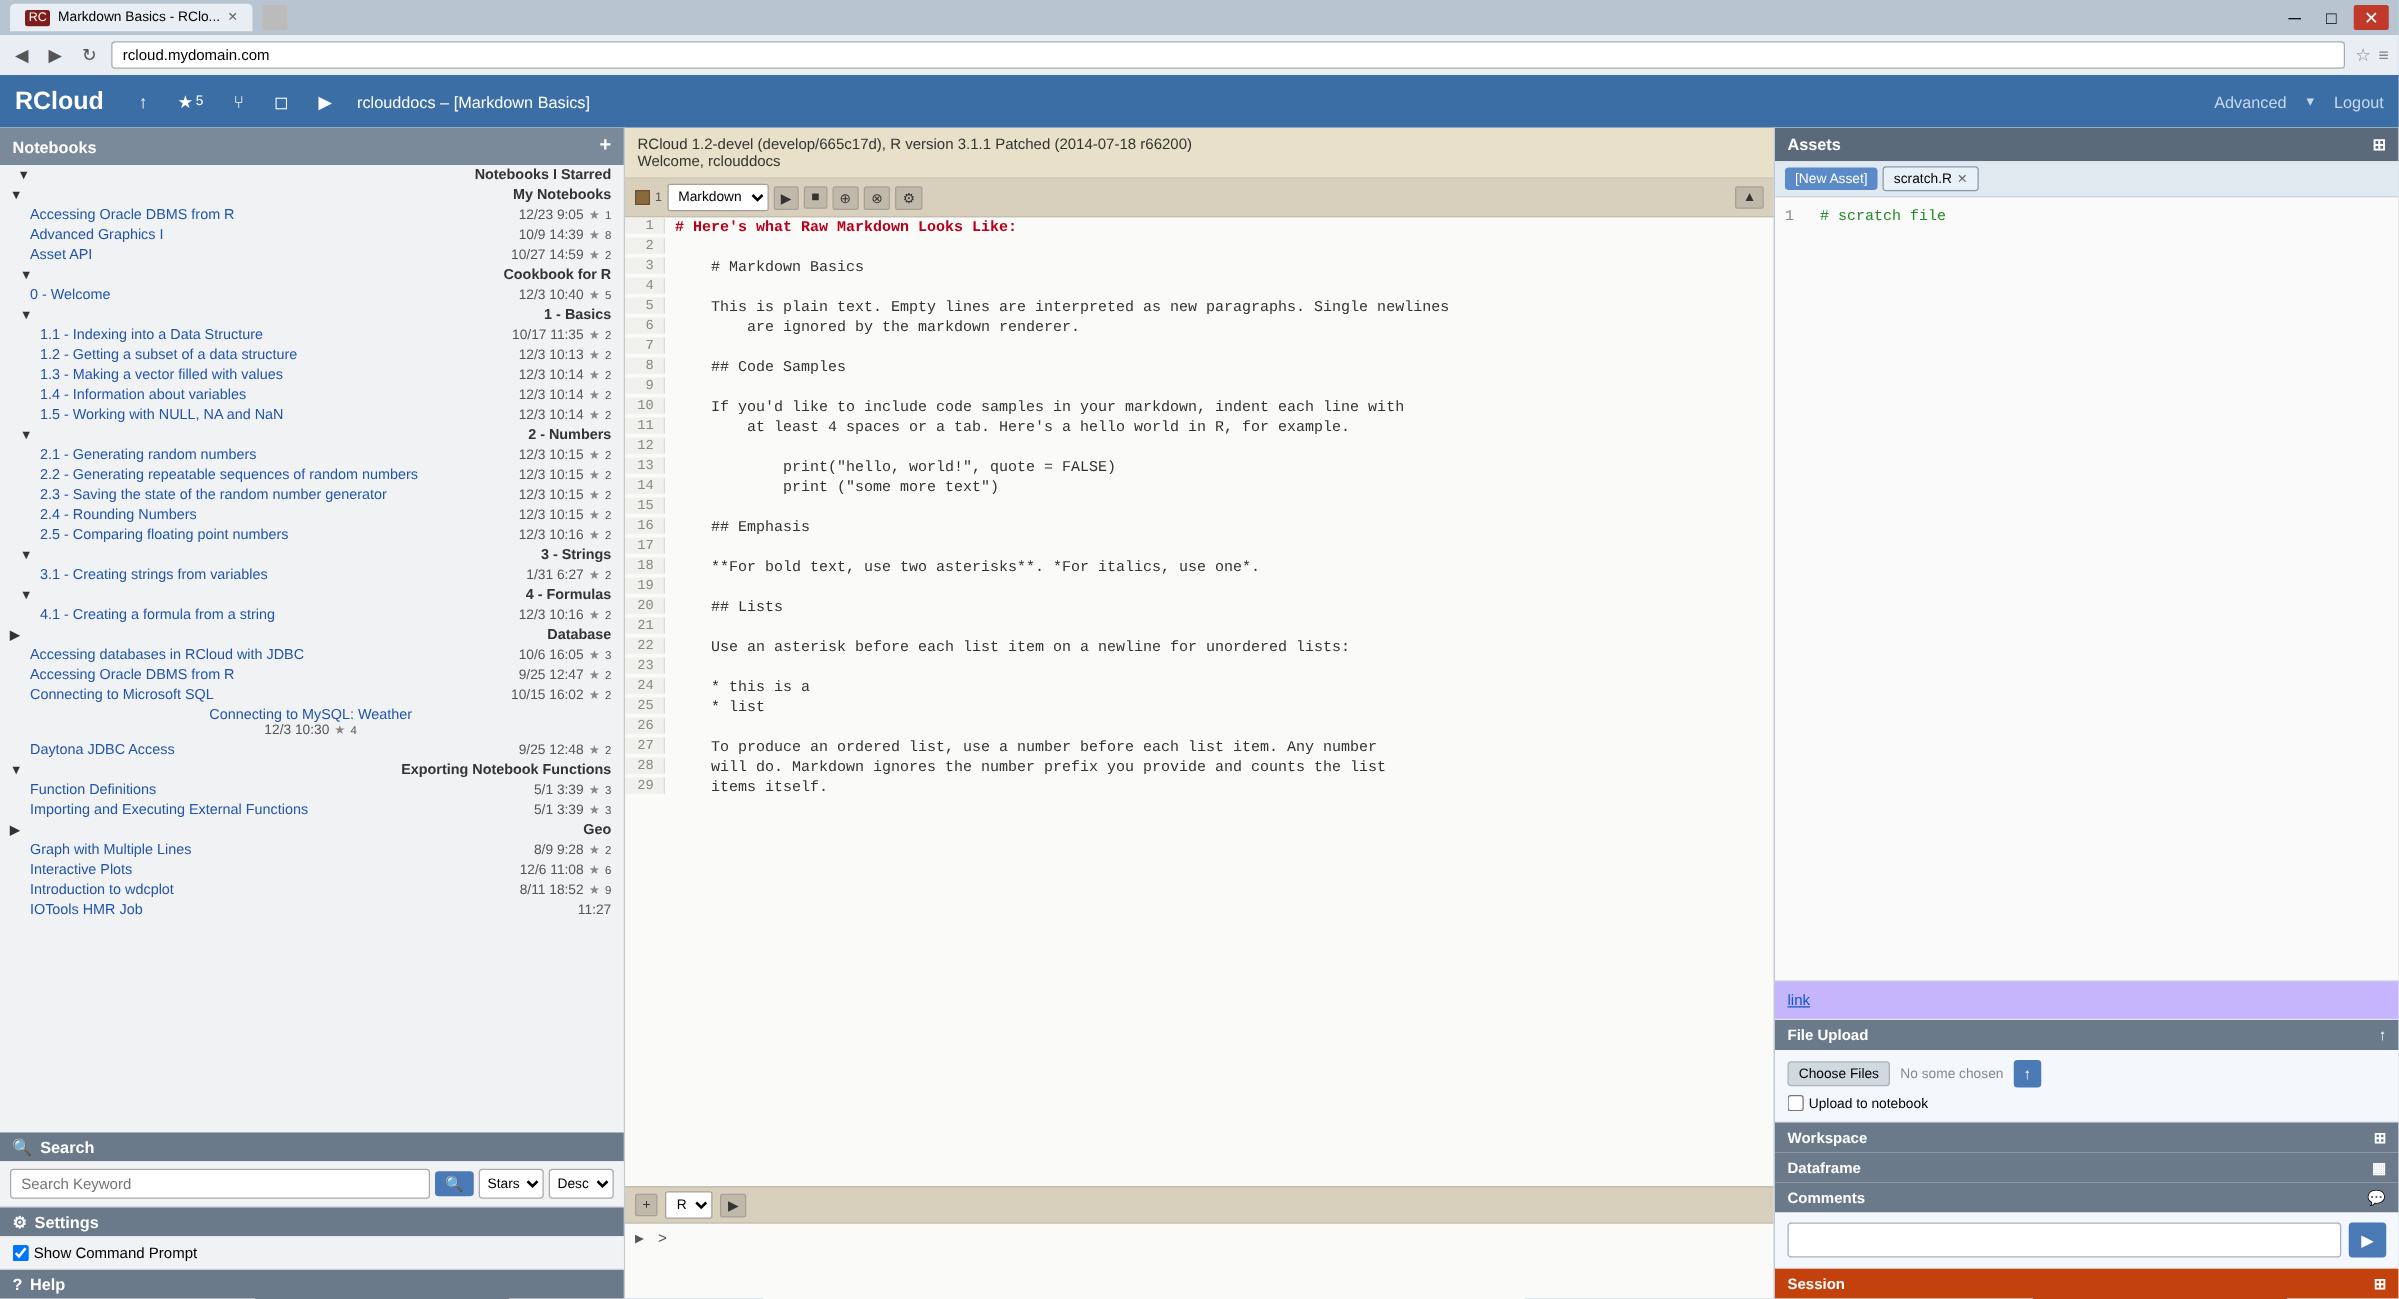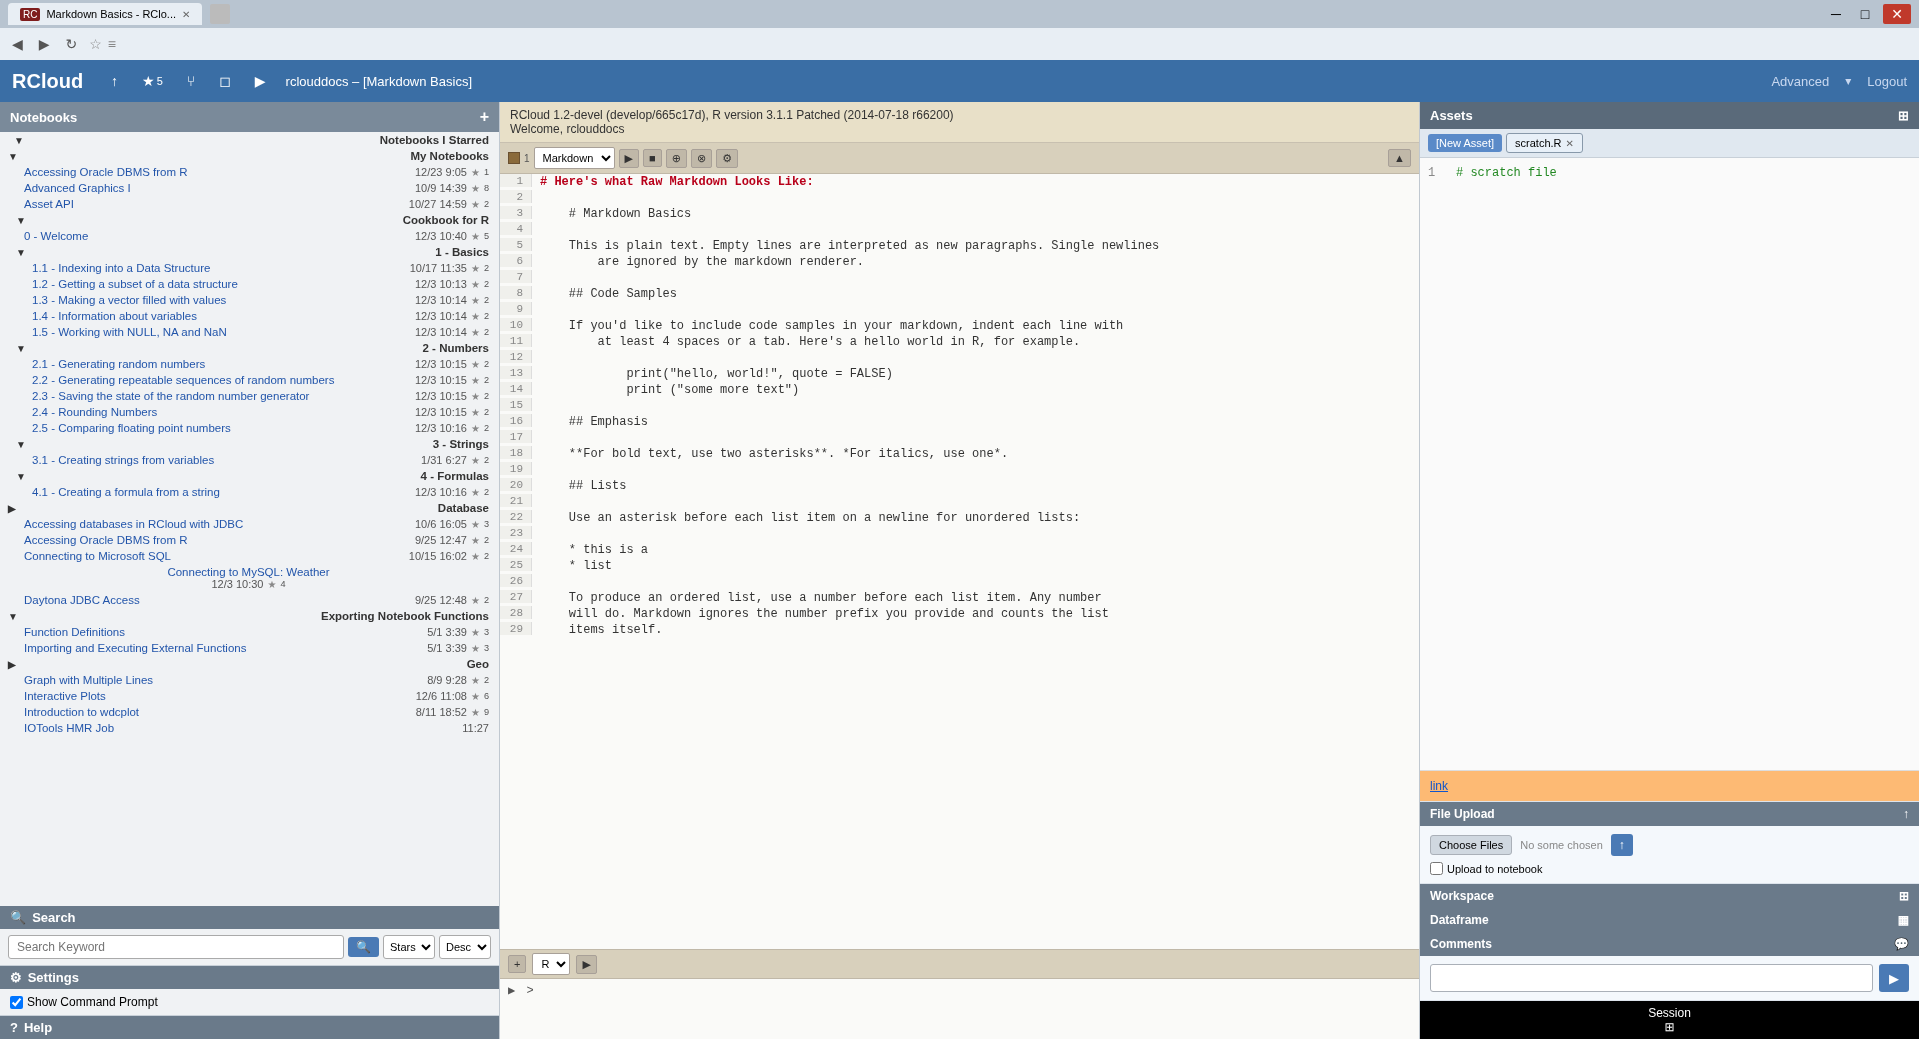--- a/index.html
+++ b/index.html
@@ -83,21 +83,21 @@
     .scratch-tab-bar { background: #e0e8f0; padding: 4px 8px; display: flex; gap: 4px; align-items: center; border-bottom: 1px solid #c8d0d8; }
     .tab-new-asset { background: #5a8ac8; color: white; border: none; border-radius: 3px; padding: 3px 8px; font-size: 11px; cursor: pointer; }
     .tab-file { background: #e8f0f8; border: 1px solid #8899aa; border-radius: 3px; padding: 3px 8px; font-size: 11px; cursor: pointer; display: flex; align-items: center; gap: 4px; }
     .tab-close { color: #666; cursor: pointer; font-size: 10px; }
     .scratch-content { background: #fafafa; padding: 8px; font-family: 'Courier New', monospace; font-size: 12px; flex: 1; min-height: 60px; border-bottom: 1px solid #ddd; }
     .scratch-line { display: flex; gap: 8px; }
     .scratch-linenum { color: #888; min-width: 20px; }
     .scratch-code { color: #228822; }
 
     
-    .link-section { padding: 8px 10px; background: #fdba74; border-bottom: 1px solid #dde4ec; }
+    .link-section { padding: 8px 10px; background: #c4b5fd; border-bottom: 1px solid #dde4ec; }
     .link-text { color: #1155cc; font-size: 12px; text-decoration: underline; cursor: pointer; }
 
     
     .panel-section-header { background: #6a7a8a; color: white; padding: 5px 10px; font-size: 12px; font-weight: bold; display: flex; align-items: center; justify-content: space-between; cursor: pointer; }
     .panel-section-content { padding: 8px 10px; background: #f4f8fc; border-bottom: 1px solid #dde4ec; }
     .file-upload-row { display: flex; align-items: center; gap: 8px; margin-bottom: 6px; }
     .choose-files-btn { background: #d0d8e0; border: 1px solid #aab0b8; border-radius: 3px; padding: 3px 8px; font-size: 11px; cursor: pointer; }
     .no-file-text { color: #888; font-size: 11px; }
     .upload-btn-blue { background: #4a7ab5; border: none; border-radius: 3px; padding: 4px 8px; color: white; cursor: pointer; font-size: 12px; }
     .checkbox-row { display: flex; align-items: center; gap: 4px; font-size: 11px; }
@@ -106,21 +106,21 @@
     .workspace-header { background: #6a7a8a; color: white; padding: 5px 10px; font-size: 12px; font-weight: bold; display: flex; align-items: center; justify-content: space-between; cursor: pointer; }
     .dataframe-header { background: #6a7a8a; color: white; padding: 5px 10px; font-size: 12px; font-weight: bold; display: flex; align-items: center; justify-content: space-between; cursor: pointer; }
 
     
     .comments-header { background: #6a7a8a; color: white; padding: 5px 10px; font-size: 12px; font-weight: bold; display: flex; align-items: center; justify-content: space-between; cursor: pointer; }
     .comments-content { padding: 8px 10px; background: #f4f8fc; border-bottom: 1px solid #dde4ec; display: flex; gap: 6px; }
     .comment-input { flex: 1; height: 28px; border: 1px solid #aab0b8; border-radius: 3px; padding: 0 6px; font-size: 12px; }
     .comment-send-btn { background: #4a7ab5; border: none; border-radius: 3px; padding: 4px 10px; color: white; cursor: pointer; font-size: 13px; }
 
     
-    .session-header { background: #000000; color: white; padding: 5px 10px; font-size: 12px; font-weight: normal; display: flex; align-items: center; justify-content: space-between; cursor: pointer; flex-direction: column; }
+    .session-header { background: #c2410c; color: white; padding: 5px 10px; font-size: 12px; font-weight: bold; display: flex; align-items: center; justify-content: space-between; cursor: pointer; }
     .triangle { font-size: 10px; margin-right: 2px; }
   </style>
 </head>
 <body>
 
 <div class="browser-chrome">
   <div class="browser-title-bar">
     <div class="browser-tab">
       <span style="font-size:10px; background:#7f1d1d; color:white; padding:1px 3px; border-radius:2px;">RC</span>
       <span>Markdown Basics - RClo...</span>
@@ -129,20 +129,21 @@
     <div style="width:20px; height:20px; background:#bbb; border-radius:2px;"></div>
     <div style="flex:1;"></div>
     <button style="background:none;border:none;cursor:pointer;font-size:14px;padding:2px 6px;">─</button>
     <button style="background:none;border:none;cursor:pointer;font-size:14px;padding:2px 6px;">□</button>
     <button style="background:#c0392b;border:none;cursor:pointer;font-size:14px;padding:2px 8px;color:white;border-radius:2px;">✕</button>
   </div>
   <div class="browser-address-bar">
     <button class="nav-btn">◀</button>
     <button class="nav-btn">▶</button>
     <button class="nav-btn">↻</button>
+    <input class="address-input" type="text" value="rcloud.mydomain.com" style="">
     <div class="browser-icons">
       <span style="font-size:14px; color:#888; cursor:pointer;">☆</span>
       <span style="font-size:14px; color:#888; cursor:pointer;">≡</span>
     </div>
   </div>
 </div>
 
 <div class="app-container">
 
   <div class="app-header">

